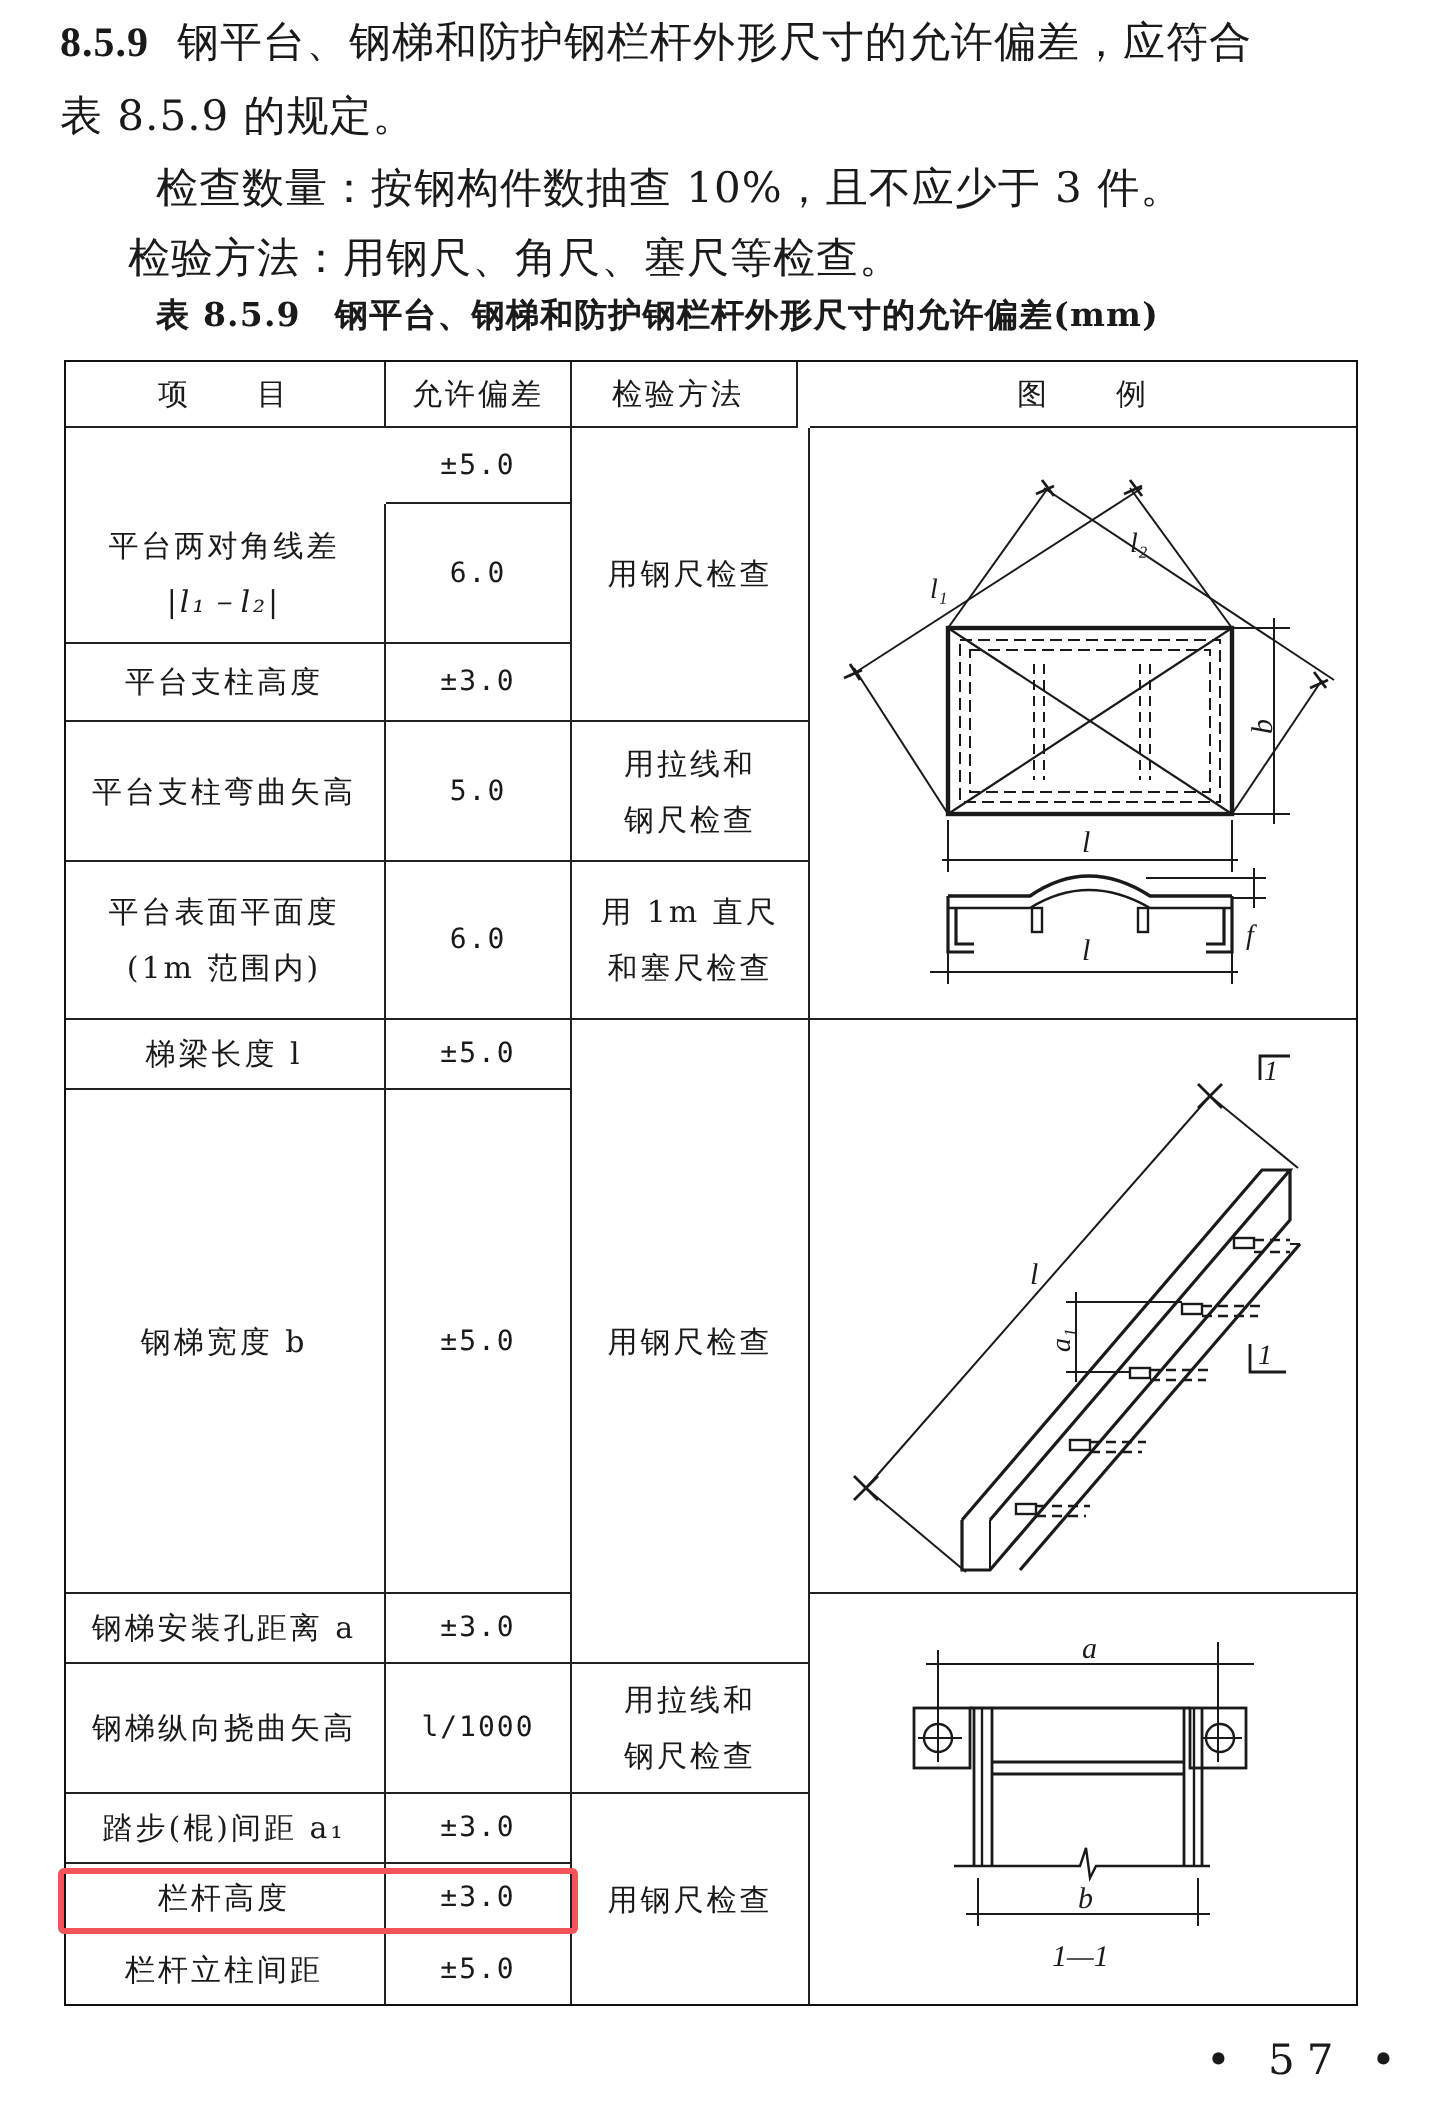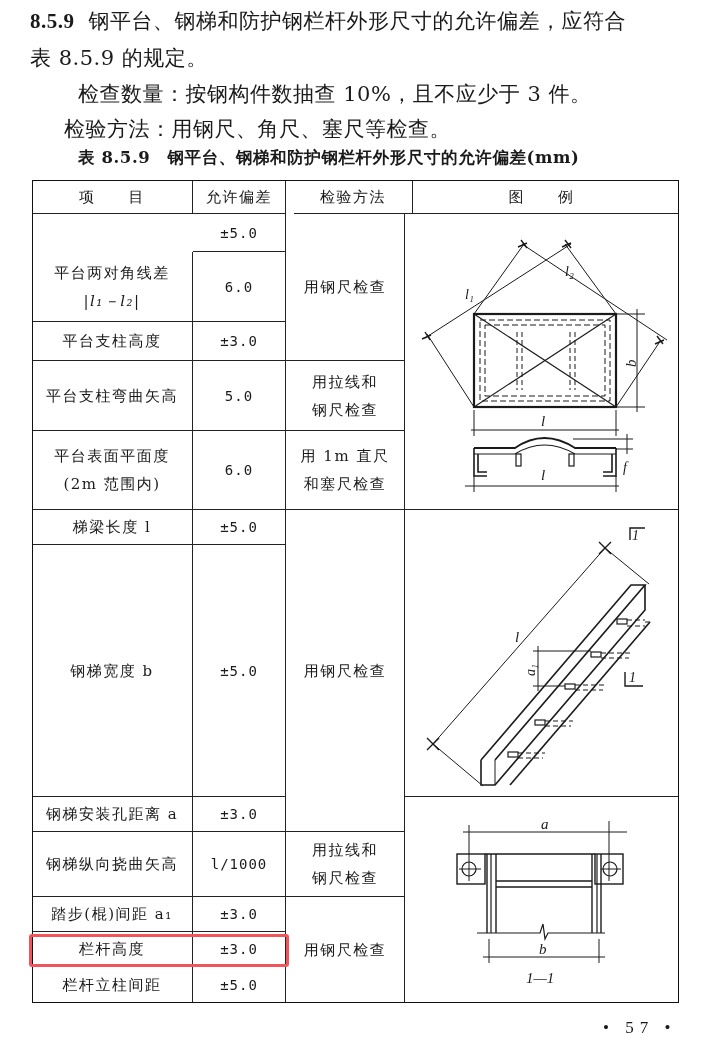--- a/index.html
+++ b/index.html
@@ -11,52 +11,52 @@
   .tbl { position:absolute; left:32px; top:180px; width:647px; height:823px; }
   .cell { position:absolute; box-sizing:border-box; border-right:1.2px solid #222; border-bottom:1.2px solid #222;
           display:flex; flex-direction:column; align-items:center; justify-content:center; text-align:center;
           font-size:15px; line-height:28px; letter-spacing:1.5px; }
   .frame { position:absolute; left:32px; top:180px; width:647px; height:823px; box-sizing:border-box;
            border:1.6px solid #111; pointer-events:none; }
   .val { font-family:"DejaVu Sans Mono","Liberation Mono",monospace; font-size:14px; letter-spacing:1px; }
   .it { font-style:italic; }
   .highlight { position:absolute; left:29px; top:934px; width:260px; height:33px; border:3px solid #f1555a;
                border-radius:3px; box-sizing:border-box; }
-  .page-num { position:absolute; left:603px; top:1018px; font-size:17px; letter-spacing:6px; white-space:nowrap;font-family:Liberation Serif, serif; }
+  .page-num { position:absolute; left:603px; top:1018px; font-size:21px; letter-spacing:6px; white-space:nowrap; }
   svg { position:absolute; }
   svg text { font-family:"Liberation Serif","DejaVu Serif",serif; font-style:italic; }
 </style>
 </head>
 <body>
 
 <div class="para" style="top:6px; left:30px;">
   <span class="sec-num">8.5.9</span><span>钢平台、钢梯和防护钢栏杆外形尺寸的允许偏差，应符合</span>
 </div>
 <div class="para" style="top:43px; left:30px;">表 8.5.9 的规定。</div>
 <div class="para" style="top:79px; left:78px;">检查数量：按钢构件数抽查 10%，且不应少于 3 件。</div>
 <div class="para" style="top:114px; left:64px;">检验方法：用钢尺、角尺、塞尺等检查。</div>
 
 <div class="caption">表 8.5.9　钢平台、钢梯和防护钢栏杆外形尺寸的允许偏差(mm)</div>
 
 <div class="tbl">
 
   <div class="cell" style="left:0;top:0;width:161px;height:34px;">项　　目</div>
   <div class="cell" style="left:161px;top:0;width:93px;height:34px;">允许偏差</div>
-  <div class="cell" style="left:262px;top:0;width:119px;height:34px;">检验方法</div>
+  <div class="cell" style="left:248px;top:0;width:119px;height:34px;">检验方法</div>
   <div class="cell" style="left:373px;top:0;width:274px;height:34px;">图　　例</div>
 
   <div class="cell" style="left:0;top:72px;width:161px;height:70px;">
     <span>平台两对角线差</span>
     <span class="it">|l₁－l₂|</span>
   </div>
   <div class="cell" style="left:0;top:142px;width:161px;height:39px;">平台支柱高度</div>
   <div class="cell" style="left:0;top:181px;width:161px;height:70px;">平台支柱弯曲矢高</div>
   <div class="cell" style="left:0;top:251px;width:161px;height:79px;align-items:center;">
     <span>平台表面平面度</span>
-    <span>(2m 范围内)</span>
+    <span>(1m 范围内)</span>
   </div>
   <div class="cell" style="left:0;top:330px;width:161px;height:35px;">梯梁长度 l</div>
   <div class="cell" style="left:0;top:365px;width:161px;height:252px;">钢梯宽度 b</div>
   <div class="cell" style="left:0;top:617px;width:161px;height:35px;">钢梯安装孔距离 a</div>
   <div class="cell" style="left:0;top:717px;width:161px;height:35px;">踏步(棍)间距 a₁</div>
   <div class="cell" style="left:0;top:652px;width:161px;height:65px;">钢梯纵向挠曲矢高</div>
   <div class="cell" style="left:0;top:752px;width:161px;height:35px;">栏杆高度</div>
   <div class="cell" style="left:0;top:787px;width:161px;height:36px;text-align:center;">栏杆立柱间距</div>
 
   <div class="cell val" style="left:161px;top:34px;width:93px;height:38px;">±5.0</div>

